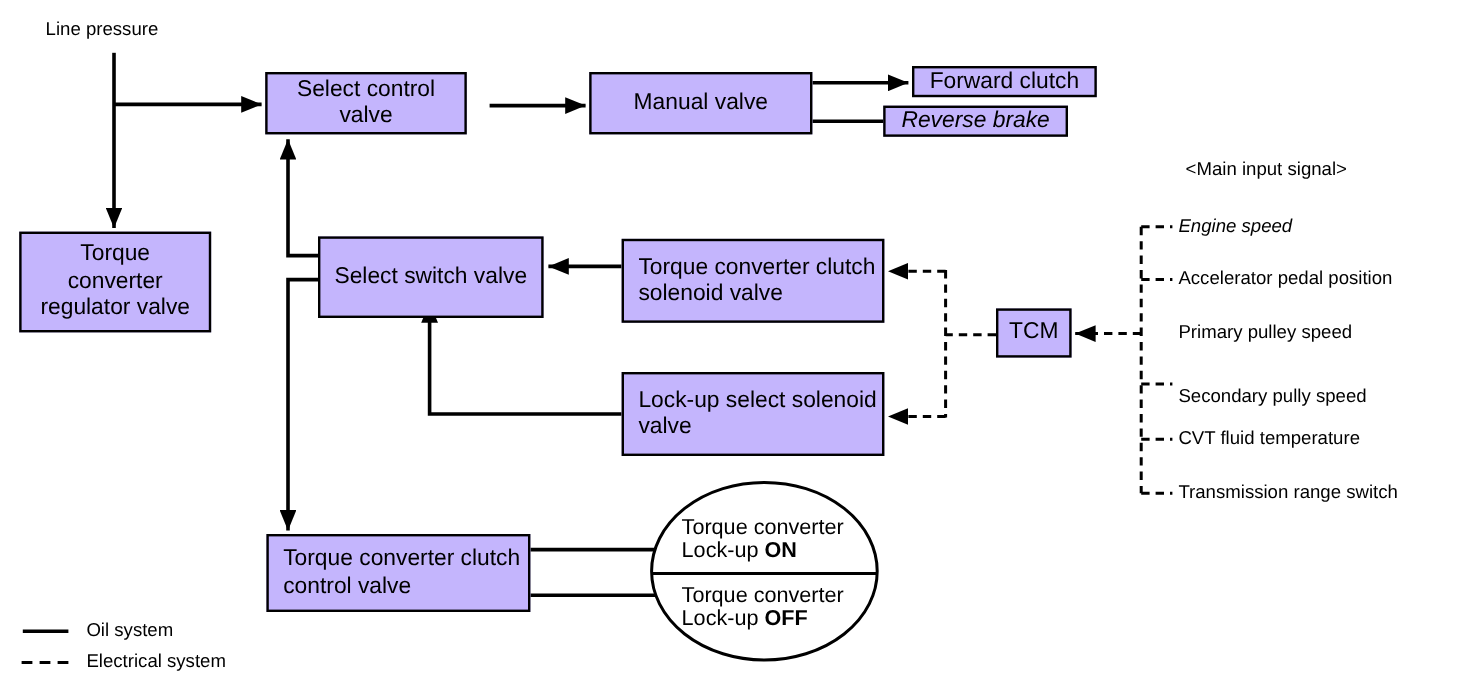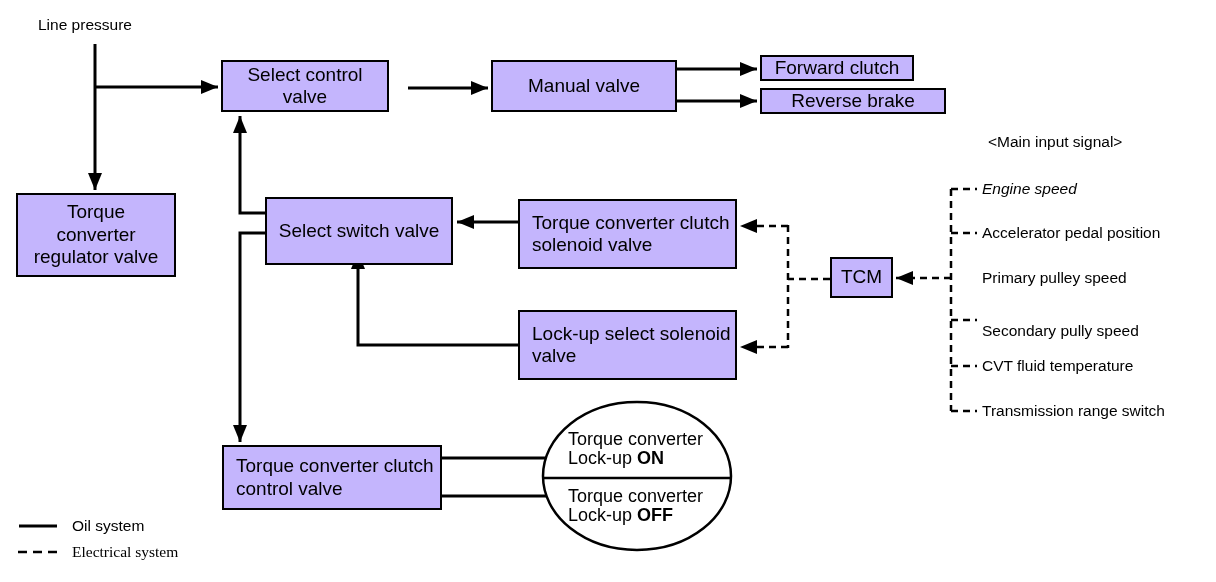--- a/index.html
+++ b/index.html
@@ -95,21 +95,21 @@
 <div class="box center" style="left:16px;  top:193px; width:160px; height:84px;">Torque
 converter
 regulator valve</div>
 
 <div class="box center" style="left:221px; top:60px;  width:168px; height:52px;">Select control valve</div>
 
 <div class="box center" style="left:491px; top:60px;  width:186px; height:52px;">Manual valve</div>
 
 <div class="box center" style="left:760px; top:55px;  width:154px; height:26px;">Forward clutch</div>
 
-<div class="box center" style="left:760px; top:88px;  width:186px; height:26px;">Reverse brake</div>
+<div class="box center" style="left:736px; top:88px;  width:154px; height:26px;font-style:italic;">Reverse brake</div>
 
 <div class="box center" style="left:265px; top:197px; width:188px; height:68px;">Select switch valve</div>
 
 <div class="box left" style="left:518px; top:199px; width:219px; height:70px;">Torque converter clutch
 solenoid valve</div>
 
 <div class="box left" style="left:518px; top:310px; width:219px; height:70px;">Lock-up select solenoid
 valve</div>
 
 <div class="box center" style="left:830px; top:257px; width:63px; height:41px;">TCM</div>
@@ -128,13 +128,13 @@
 
 <div class="lbl" style="left:988px; top:133px;">&lt;Main input signal&gt;</div>
 <div class="lbl" style="left:982px; top:180px;font-style:italic;">Engine speed</div>
 <div class="lbl" style="left:982px; top:224px;">Accelerator pedal position</div>
 <div class="lbl" style="left:982px; top:269px;">Primary pulley speed</div>
 <div class="lbl" style="left:982px; top:311px;margin-top:11px;">Secondary pully speed</div>
 <div class="lbl" style="left:982px; top:357px;">CVT fluid temperature</div>
 <div class="lbl" style="left:982px; top:402px;">Transmission range switch</div>
 
 <div class="lbl legend-label" style="left:72px; top:517px;">Oil system</div>
-<div class="lbl legend-label" style="left:72px; top:543px;font-family:Liberation Serif, serif;">Electrical system</div>
+<div class="lbl legend-label" style="left:72px; top:543px;">Electrical system</div>
 
 </body></html>

